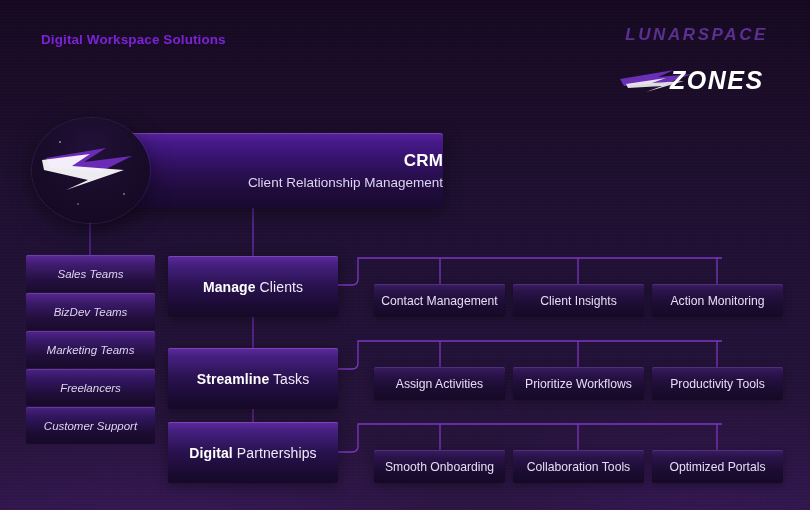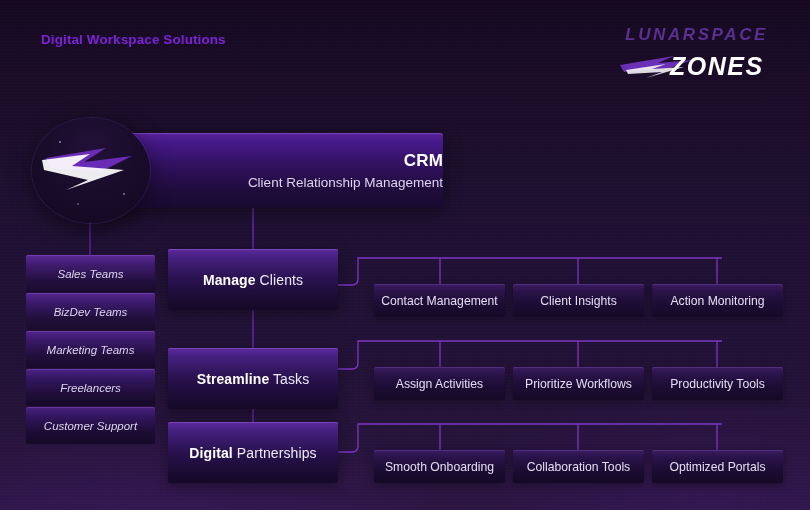--- a/index.html
+++ b/index.html
@@ -72,21 +72,21 @@
     font-size: 17px;
     font-weight: bold;
     letter-spacing: 2.6px;
     color: #5b3090;
     font-style: italic;
     text-transform: uppercase;
     line-height: 1;
   }
   #brand-mark {
     position: relative;
-    margin-top: 9px;
+    margin-top: 23px;
     height: 28px;
   }
   #brand-mark svg { position: absolute; right: 0; top: -2px; }
 
   
   #chart { position: absolute; inset: 0; z-index: 4; }
 
   #connectors {
     position: absolute;
     left: 0; top: 0;
@@ -179,21 +179,21 @@
     display: flex;
     align-items: center;
     justify-content: center;
     background: linear-gradient(180deg, #5c2a9c 0%, #452080 14%, #2a1250 48%, #1b0b33 82%, #160927 100%);
     box-shadow: 0 3px 14px rgba(0,0,0,.38), inset 0 1px 0 rgba(186,132,252,.32);
     z-index: 5;
   }
   .branch-label { font-size: 14px; color: #efeaf8; letter-spacing: .1px; white-space: nowrap; }
   .branch-label b { font-weight: bold; color: #ffffff; }
 
-  #branch-0 { top: 249px; }
+  #branch-0 { top: 256px; }
   #branch-1 { top: 348px; }
   #branch-2 { top: 422px; }
 
   
   .leaf {
     position: absolute;
     height: 33px;
     border-radius: 2px;
     display: flex;
     align-items: center;

